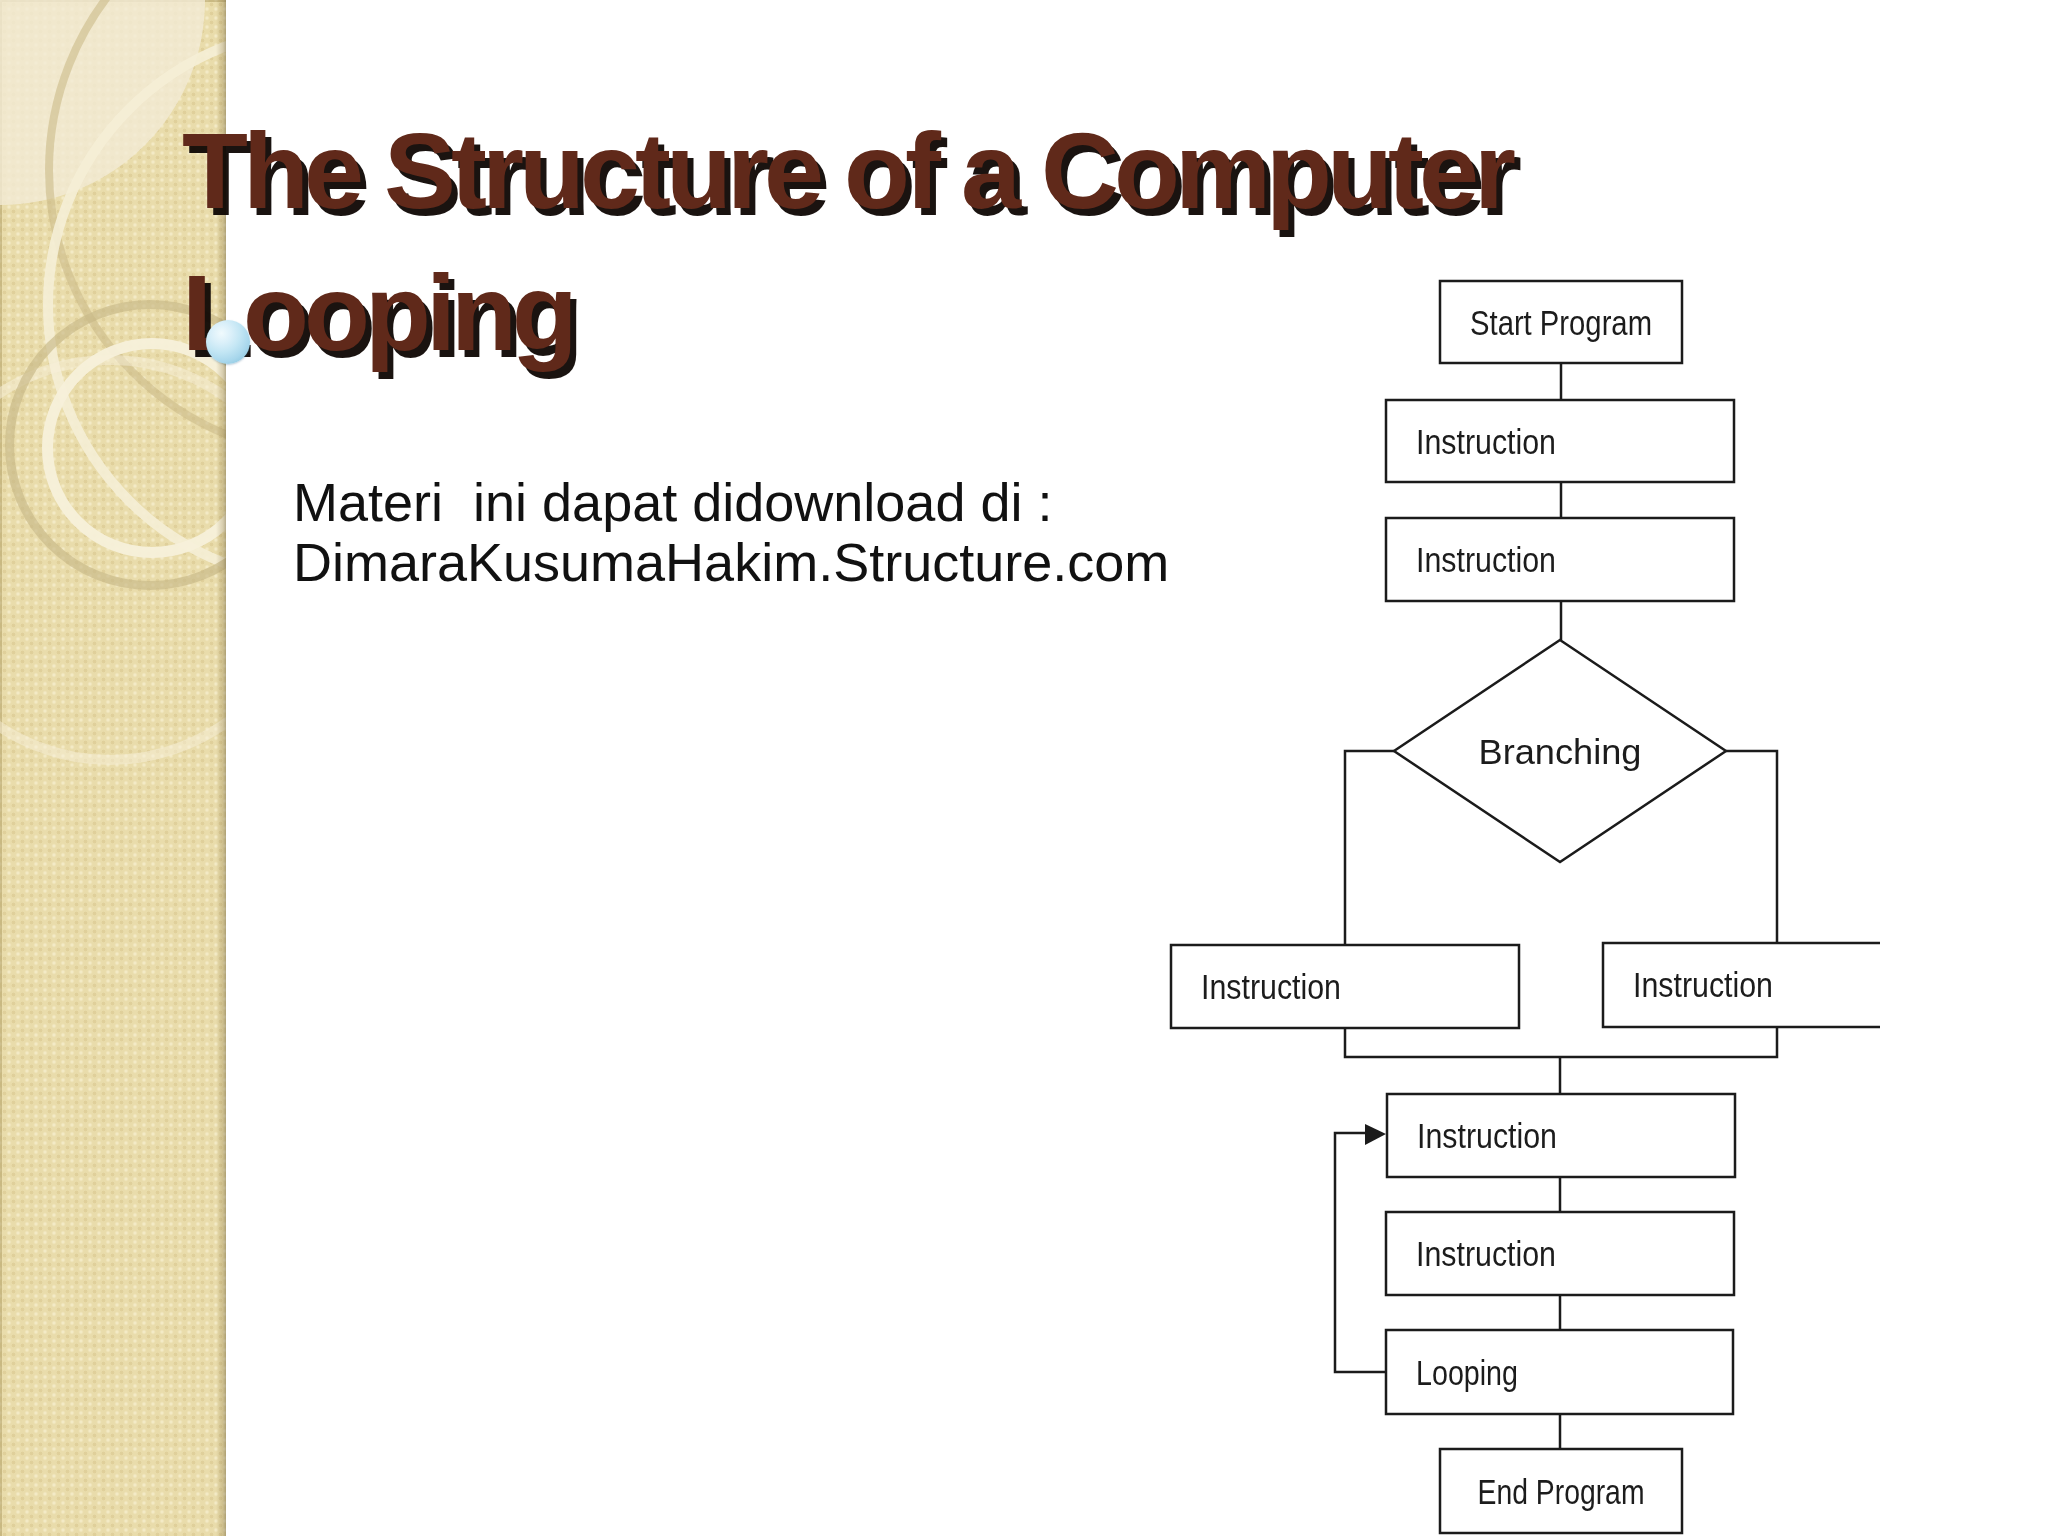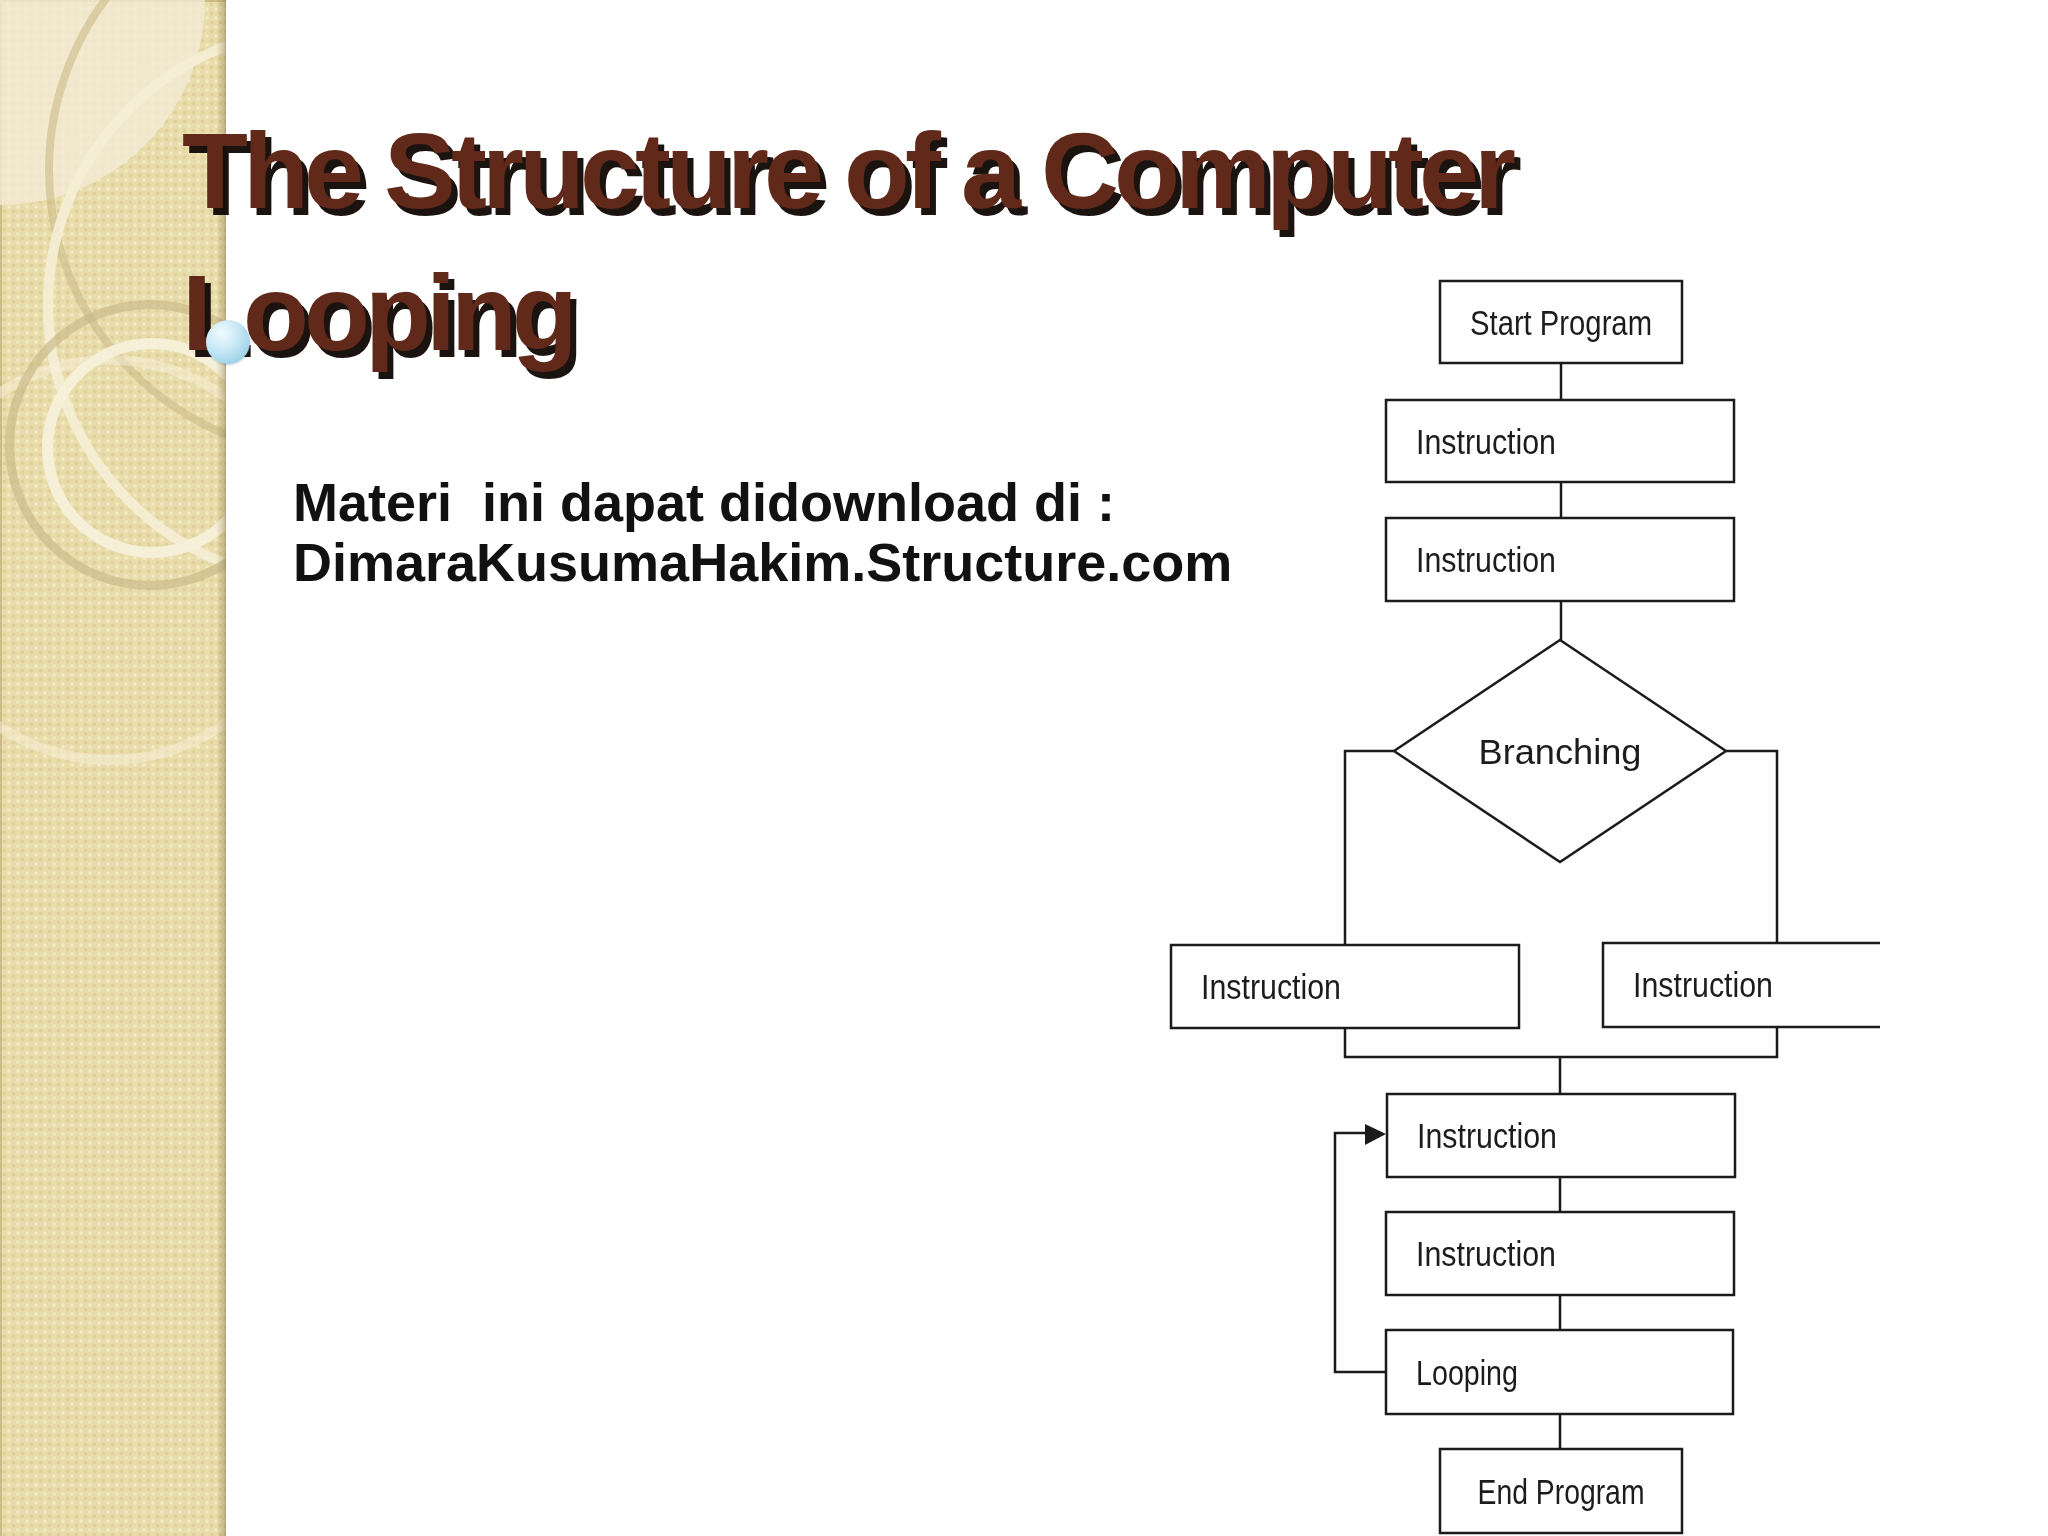--- a/index.html
+++ b/index.html
@@ -72,21 +72,21 @@
 
   
   .subtitle {
     position: absolute;
     left: 293px; top: 472px;
     z-index: 2;
     color: #111111;
     font-size: 54px;
     line-height: 60px;
   }
-  .subtitle .line { white-space: pre; font-weight: bold; }
+  .subtitle .line { white-space: pre; }
 
   
   .flowchart { position: absolute; left: 0; top: 0; z-index: 2; }
   .fc-shape { fill: #ffffff; stroke: #1b1b1b; stroke-width: 2.5; }
   .fc-line  { fill: none;    stroke: #1b1b1b; stroke-width: 2.5; }
   .fc-arrow { fill: #1b1b1b; stroke: none; }
   .fc-text  {
     fill: #1c1c1c;
     font-family: "Liberation Sans", "DejaVu Sans", sans-serif;
     font-size: 35px;

